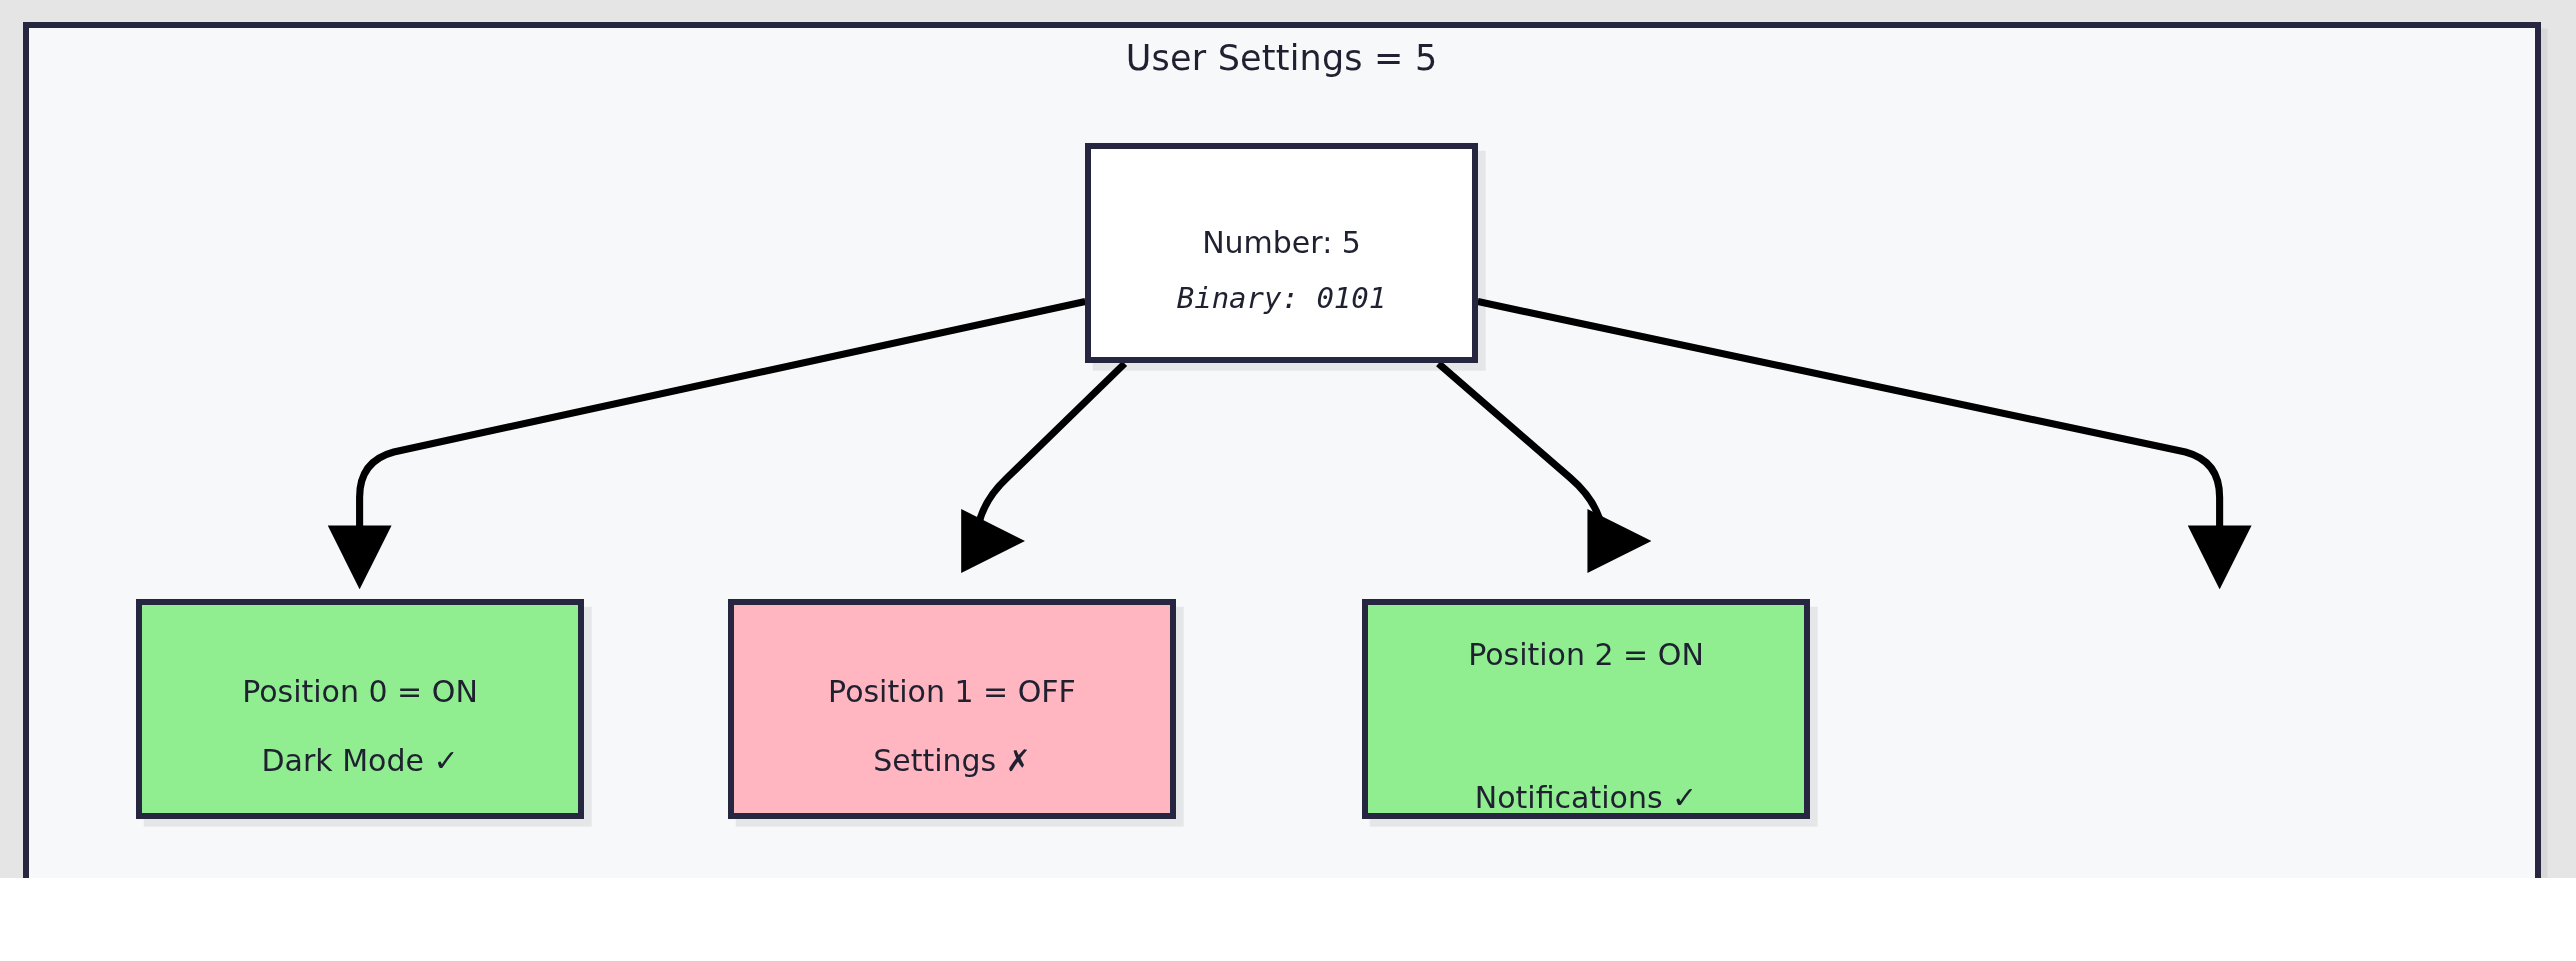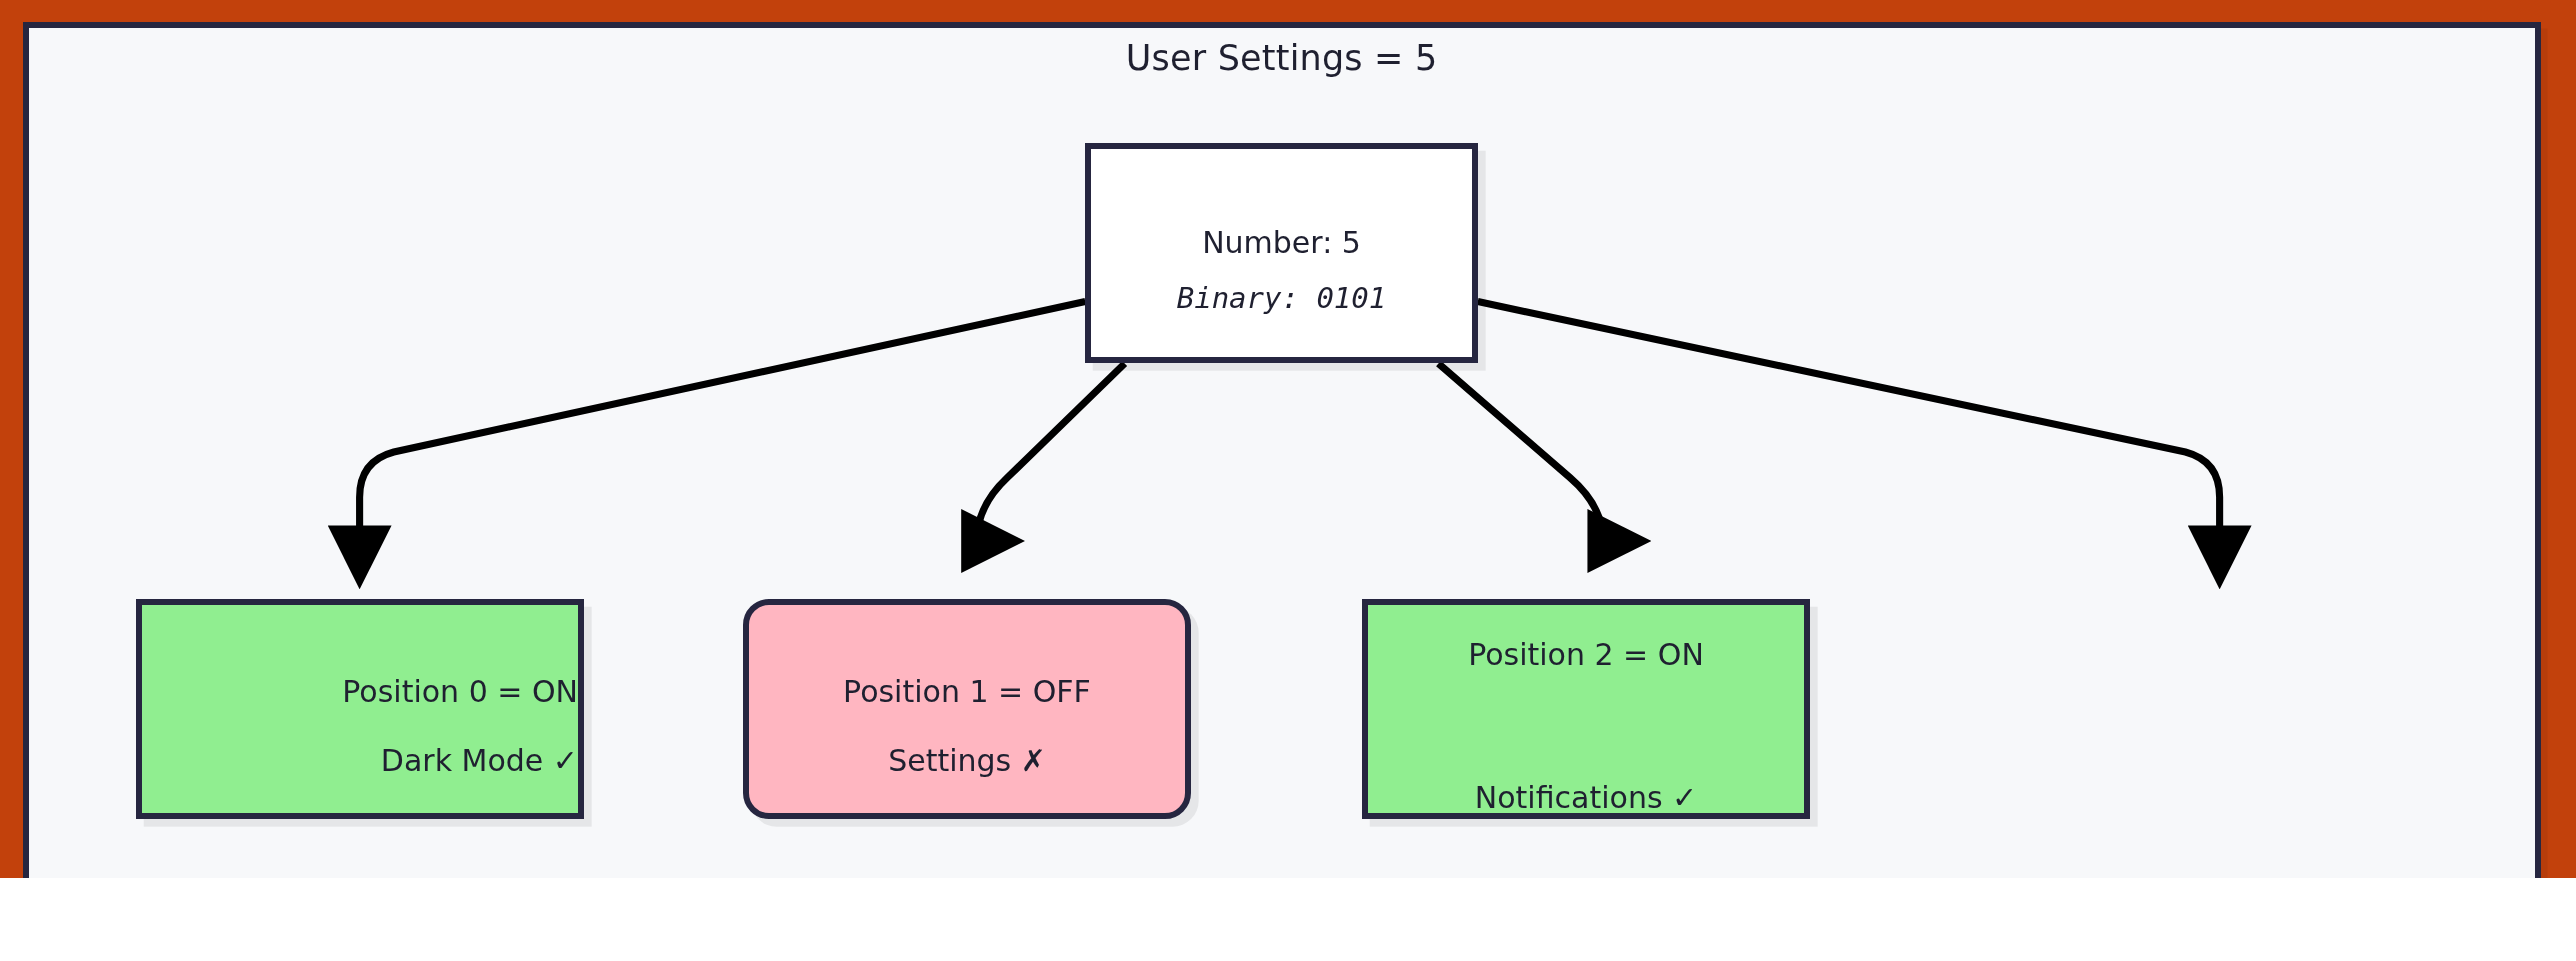--- a/index.html
+++ b/index.html
@@ -8,21 +8,21 @@
     padding: 0;
     background: #ffffff;
   }
   body {
     font-family: "DejaVu Sans", "Liberation Sans", sans-serif;
   }
   #canvas {
     position: relative;
     width: 2576px;
     height: 878px;
-    background: #c2410c;
+    background: #e5e5e5;
     overflow: hidden;
   }
   
   .frame {
     position: absolute;
     left: 22.6px;
     top: 22px;
     width: 2518px;
     height: 904px;
     background: #f7f8fa;
@@ -85,22 +85,22 @@
     background: #ffffff;
   }
   .leaf {
     top: 599px;
     width: 448px;
     height: 220px;
   }
   .leaf .line + .line {
     margin-top: 39px;
   }
-  #leaf-0 { left: 136px;  background: #90ee90; align-items: flex-end; }
-  #leaf-1 { left: 743px; background: #ffb6c1; border-radius: 26px; }
+  #leaf-0 { left: 136px;  background: #90ee90; }
+  #leaf-1 { left: 728px; background: #ffb6c1; }
   #leaf-2 { left: 1362px; background: #90ee90; justify-content: space-between; }
   #leaf-3 { left: 1970px; background: #ffb6c1; width: 470px; }
 </style>
 </head>
 <body>
 
 <div id="canvas">
 
   <div class="frame">
     <div class="frame-title">User Settings = 5</div>

